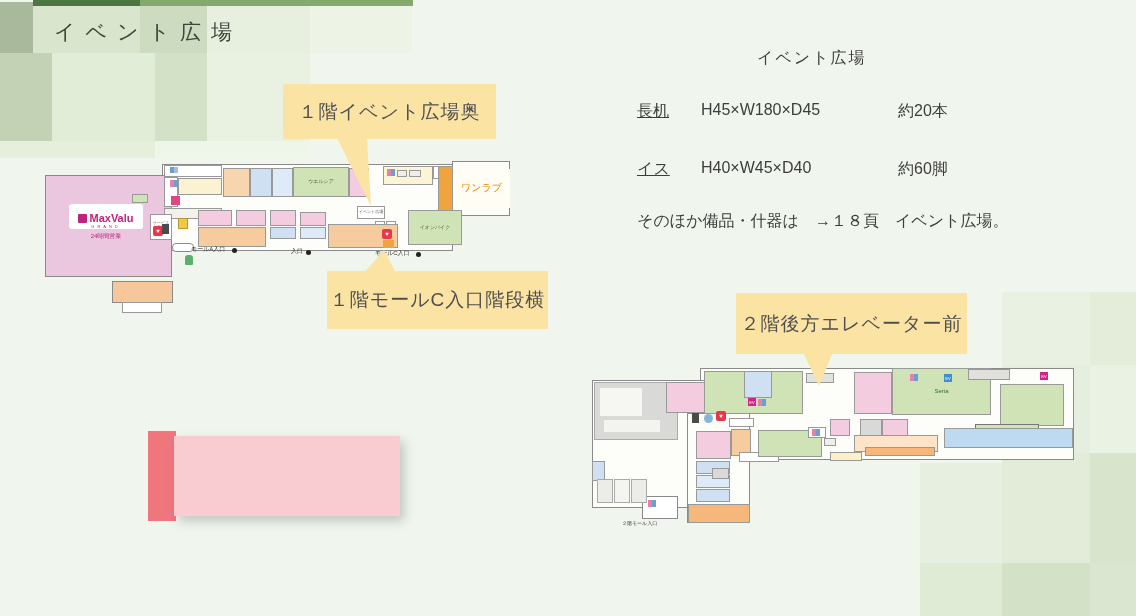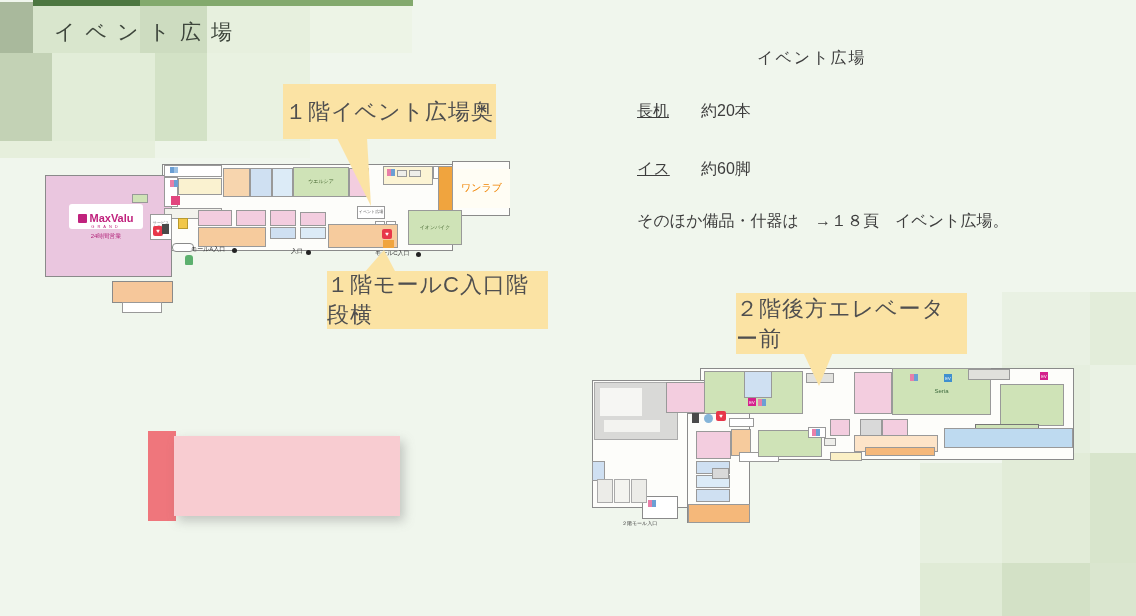--- a/index.html
+++ b/index.html
@@ -10,21 +10,21 @@
   
   #specs{position:absolute;left:637px;top:48px;width:440px;color:#3d3d3d;z-index:4;}
   #specs .heading{position:absolute;left:120px;top:0;font-size:16px;letter-spacing:2px;}
   #specs .row{position:absolute;left:0;display:flex;font-size:16px;}
   #specs .row .item{width:64px;text-decoration:underline;}
   #specs .row .dims{width:197px;}
   #specs .r1{top:53px;}
   #specs .r2{top:111px;}
   #specs .note{position:absolute;left:0;top:163px;font-size:16px;white-space:nowrap;}
   
-  .callout{position:absolute;background:#fbe3a4;color:#4f4f4f;font-size:22px;
+  .callout{position:absolute;background:#fbe3a4;color:#4f4f4f;font-size:19px;
            display:flex;align-items:center;justify-content:center;z-index:4;letter-spacing:1px;}
   #callout-1{left:283px;top:84px;width:213px;height:55px;}
   #callout-2{left:327px;top:271px;width:221px;height:58px;}
   #callout-3{left:736px;top:293px;width:231px;height:61px;}
   #tails{position:absolute;left:0;top:0;z-index:3;}
   
   #sticky-edge{position:absolute;left:148px;top:431px;width:28px;height:90px;background:#ef767c;z-index:4;}
   #sticky-note{position:absolute;left:174px;top:436px;width:226px;height:80px;background:#f8ccd1;z-index:4;
                box-shadow:4px 5px 10px rgba(110,110,110,.35);color:#454545;font-size:17px;line-height:1.6;
                padding:12px 0 0 16px;box-sizing:border-box;letter-spacing:1px;}
@@ -72,24 +72,26 @@
     <div class="tile" style="left: 1002px; top: 563px; width: 88px; height: 53px; background: rgb(211, 225, 198);"></div>
     <div class="tile" style="left: 1090px; top: 563px; width: 46px; height: 53px; background: rgb(218, 230, 207);"></div>
   </div>
 
 <div id="page-title">イベント広場</div>
 
 <div id="specs">
   <div class="heading">イベント広場</div>
   <div class="row r1">
     <span class="item">長机</span>
+    <span class="dims">H45×W180×D45</span>
     <span class="qty">約20本</span>
   </div>
   <div class="row r2">
     <span class="item">イス</span>
+    <span class="dims">H40×W45×D40</span>
     <span class="qty">約60脚</span>
   </div>
   <div class="note">そのほか備品・什器は　→１８頁　イベント広場。</div>
 </div>
 
 <svg id="tails" width="1136" height="616">
     <polygon points="337,138 367,138 371,206" fill="#fbe3a4"></polygon>
     <polygon points="364,273 396,273 384,250" fill="#fbe3a4"></polygon>
     <polygon points="803,352 833,352 819,386" fill="#fbe3a4"></polygon>
   </svg>

